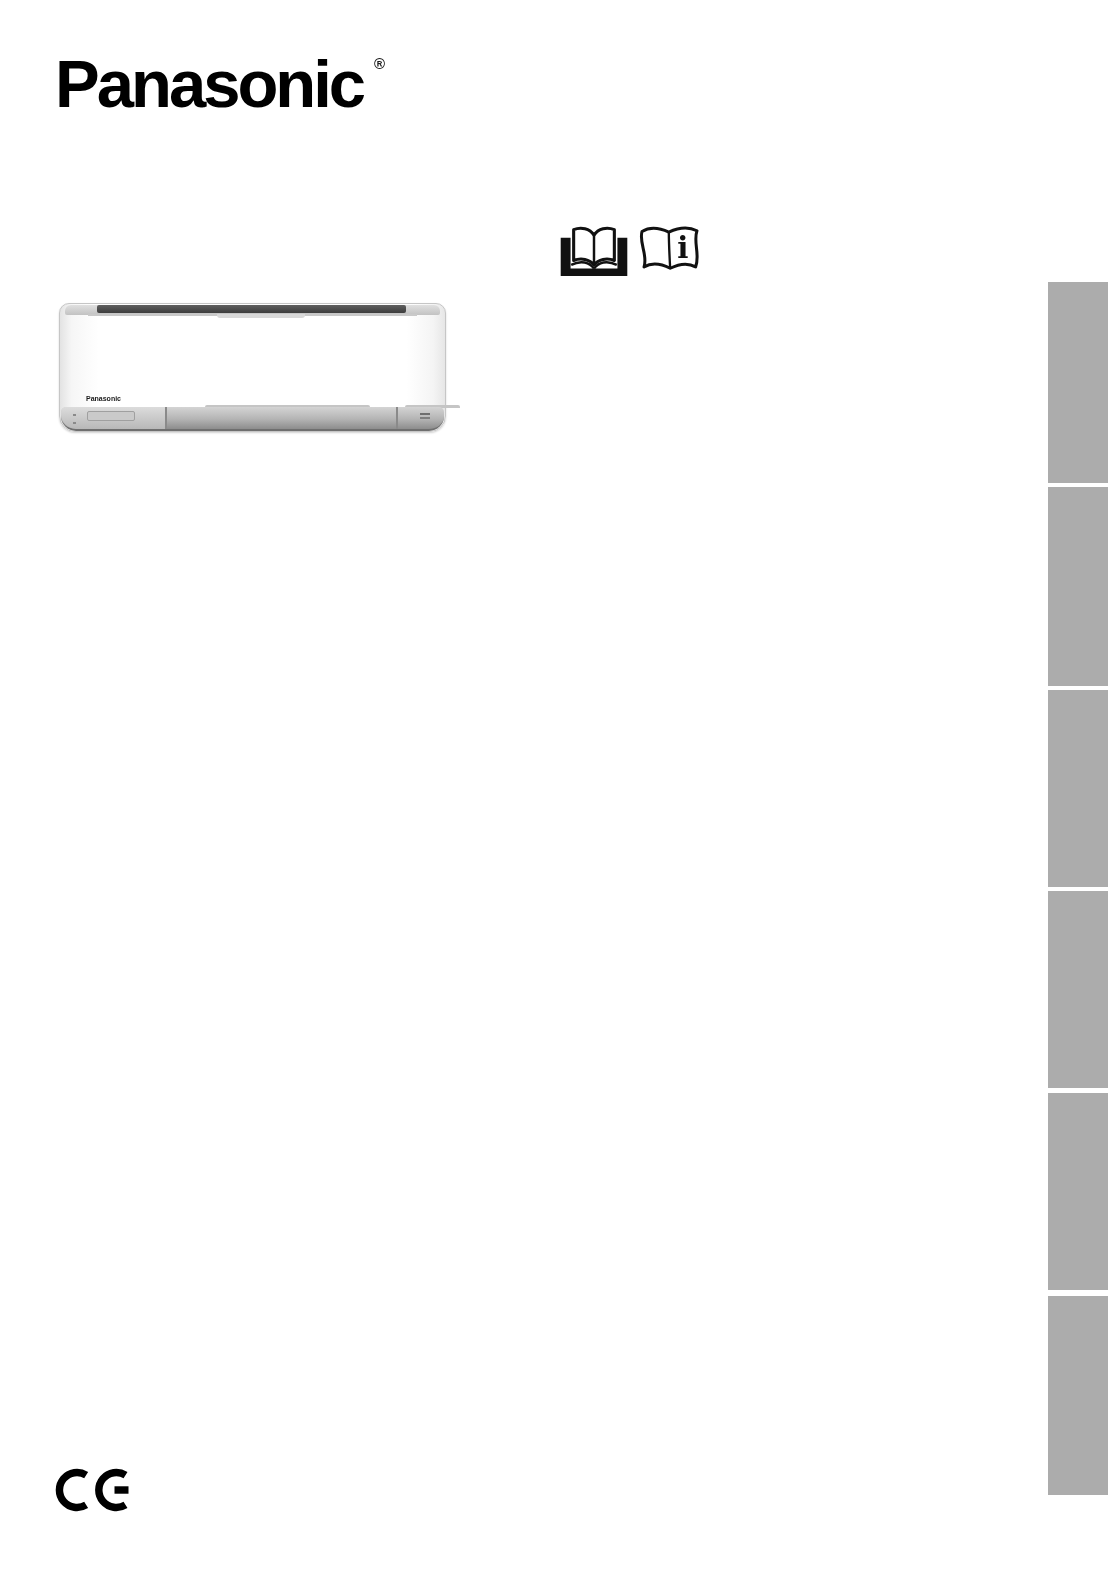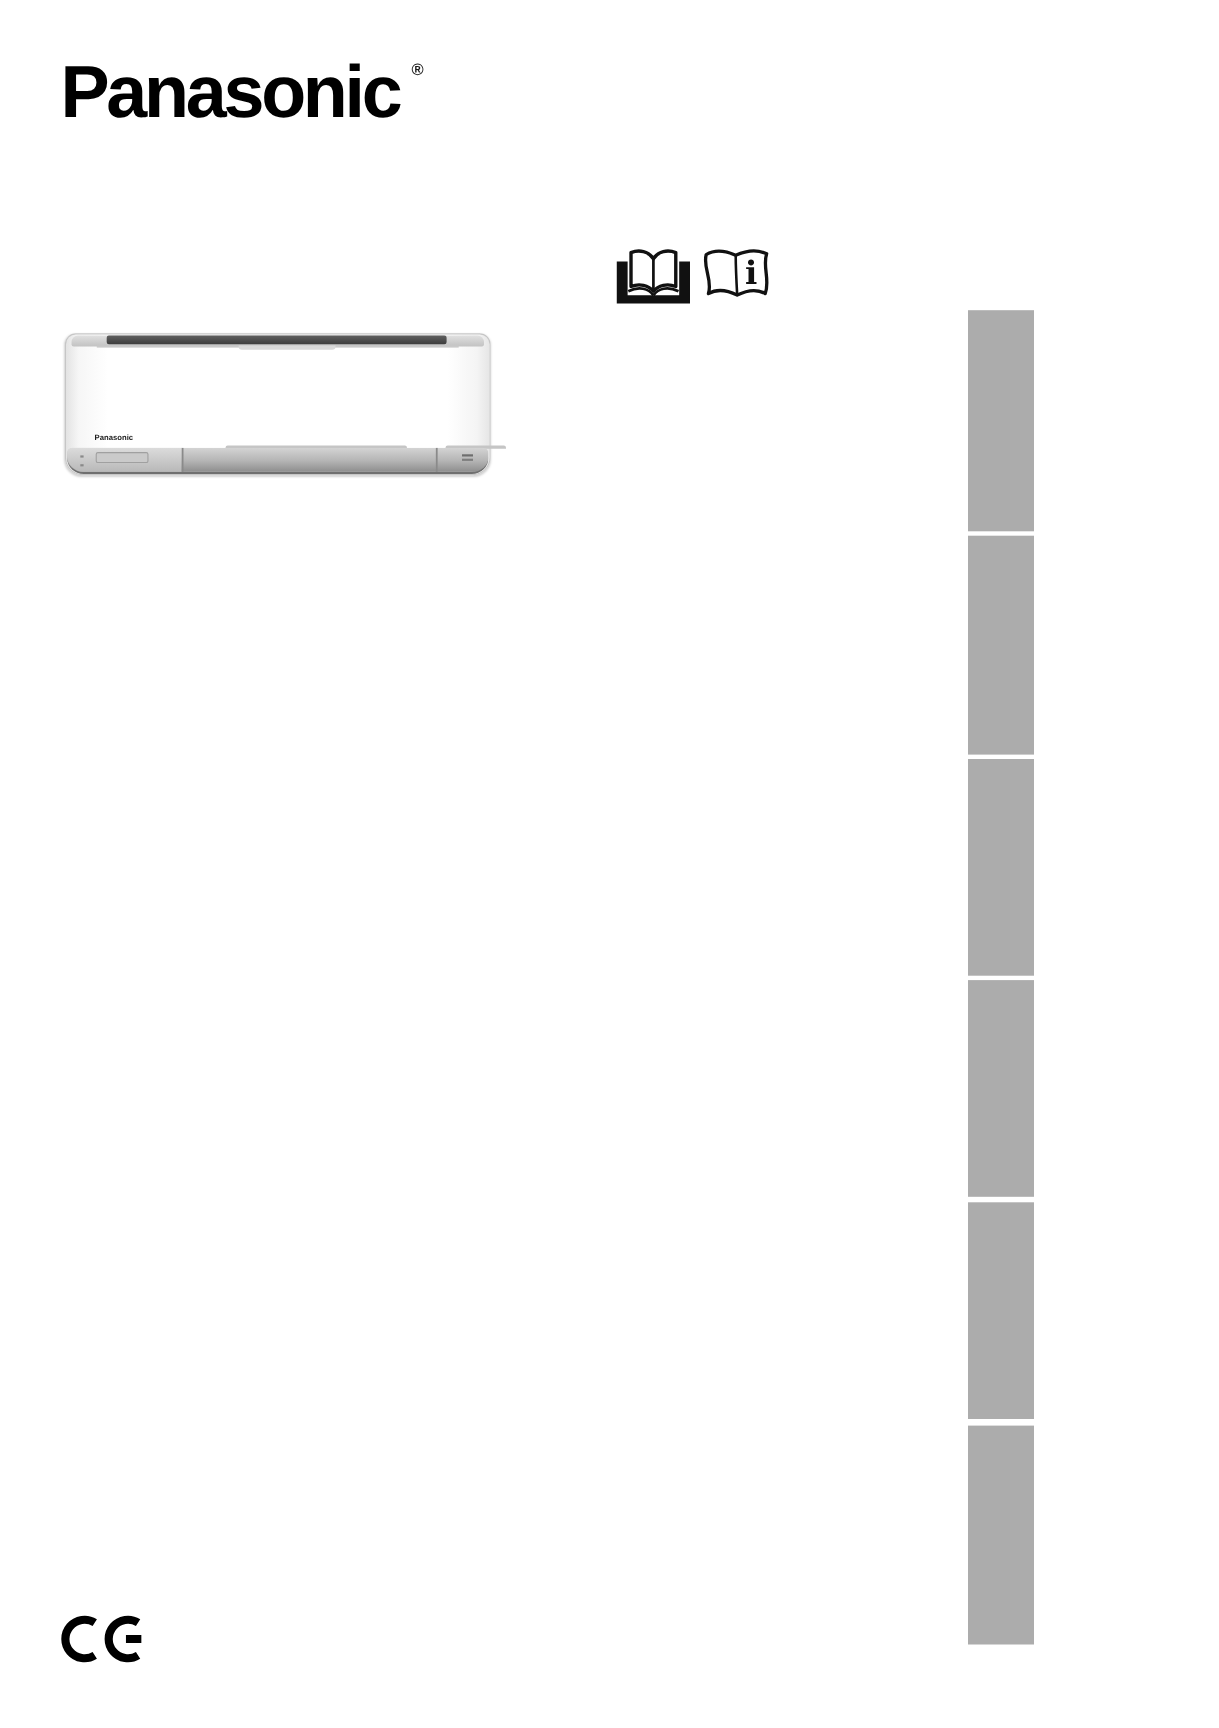--- a/index.html
+++ b/index.html
@@ -1,17 +1,17 @@
 <!DOCTYPE html>
 <html><head>
 <meta charset="utf-8">
 <style>
   html,body{margin:0;padding:0;}
   body{width:1108px;height:1571px;background:#ffffff;font-family:"Liberation Sans",sans-serif;}
-  .page{position:relative;width:940px;height:1571px;background:#ffffff;overflow:hidden;}
+  .page{position:relative;width:1108px;height:1571px;background:#ffffff;overflow:hidden;}
 
   
   .brand-logo{position:absolute;left:55px;top:50px;font-size:67px;line-height:1;
     font-weight:bold;letter-spacing:-3px;color:#000;}
   .reg-mark{position:absolute;left:374px;top:55px;font-size:15px;font-weight:bold;color:#1a1a1a;}
 
   
   .icon-read{position:absolute;left:557px;top:221px;}
   .icon-info{position:absolute;left:636px;top:222px;}
 

